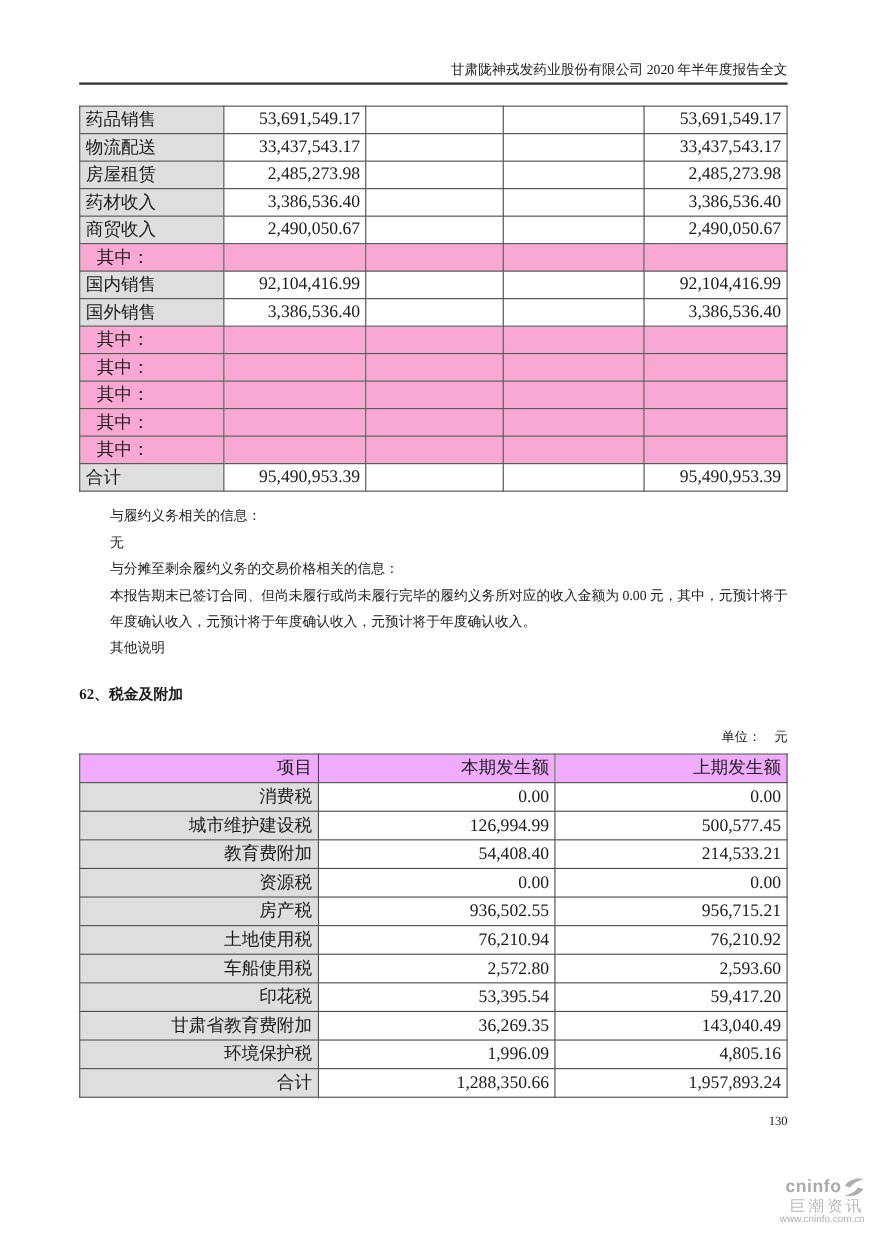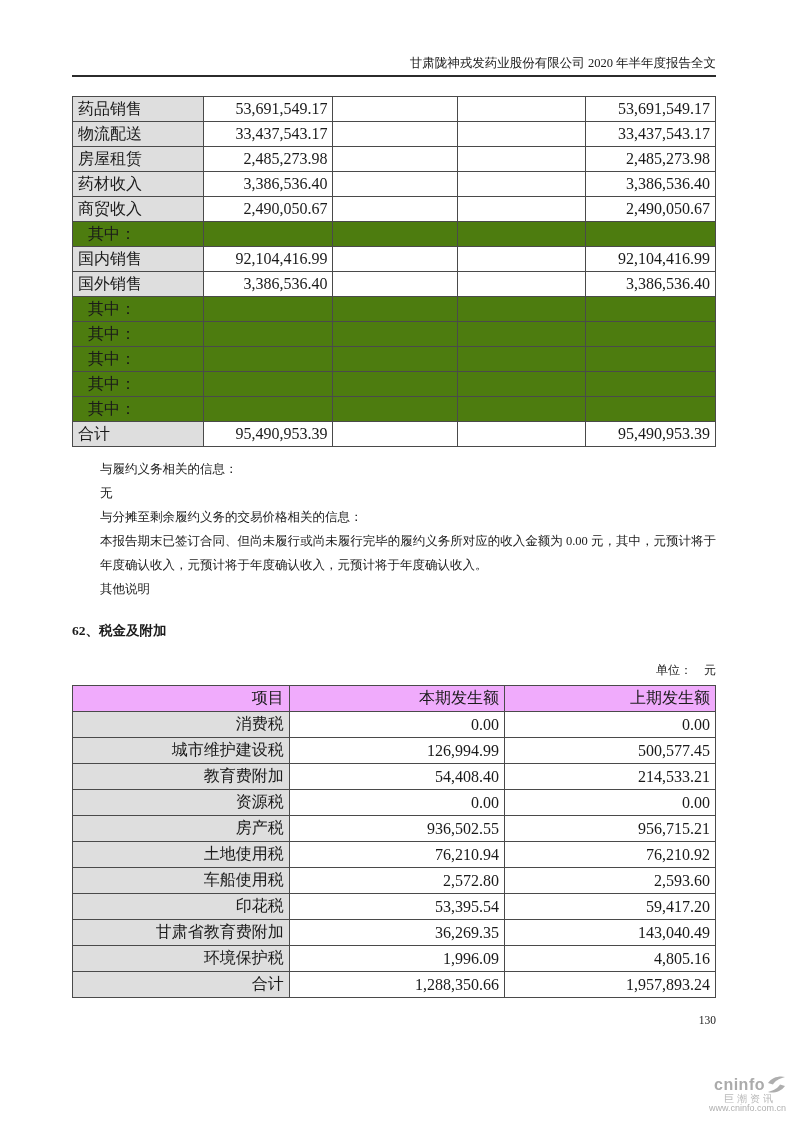--- a/index.html
+++ b/index.html
@@ -18,21 +18,21 @@
   
   table { width:100%; border-collapse:collapse; table-layout:fixed; font-size:16px;border-radius:10px; }
   td, th { border:1px solid #4a4a4a; padding:0 5px; vertical-align:middle;
            overflow:hidden; white-space:nowrap; }
   table { border:1.5px solid #333333; }
 
   #revenue-table { margin-top:19px; }
   #revenue-table td { height:25px; }
   #revenue-table td:first-child { background:#dedede; text-align:left; }
   #revenue-table td:not(:first-child) { text-align:right; background:#ffffff; }
-  #revenue-table tr.subheader td { background:#4d7c0f; }
+  #revenue-table tr.subheader td { background:#f9a8d4; }
   #revenue-table tr.subheader td:first-child { padding-left:15px; }
 
   #tax-table { margin-top:6px; }
   #tax-table th { background:#f0abfc; height:26px; text-align:right; font-weight:normal; }
   #tax-table td { height:26px; }
   #tax-table td:first-child { background:#dedede; text-align:right; }
   #tax-table td:not(:first-child) { text-align:right; background:#ffffff; }
 
   
   .notes { margin-top:10px; font-size:12.5px;margin-left:28px; }
@@ -43,21 +43,21 @@
   .unit-label { margin-top:22px; text-align:right; font-size:12px; }
 
   
   .page-number { margin-top:16px; text-align:right; font-size:11.5px; }
   .footer-logo { position:absolute; right:7px; bottom:8px; width:100px; text-align:right;
                  color:#b0b0b0; font-family:"Liberation Sans","DejaVu Sans",sans-serif;
                  line-height:1.1; }
   .logo-top { display:flex; align-items:center; justify-content:flex-end; gap:2px; }
   .logo-brand { font-size:16px; font-weight:bold; letter-spacing:0.5px; color:#ababab; }
   .logo-swirl { width:19px; height:17px; }
-  .logo-name { font-size:10px; letter-spacing:3px; color:#b8b8b8; margin-right:10px; }
+  .logo-name { font-size:14px; letter-spacing:3px; color:#b8b8b8; }
   .logo-url { font-size:9px; color:#b0b0b0; }
 </style>
 </head>
 <body>
 
 <div class="content">
 
   <div class="doc-header">甘肃陇神戎发药业股份有限公司 2020 年半年度报告全文</div>
   <div class="header-rule"></div>
 

